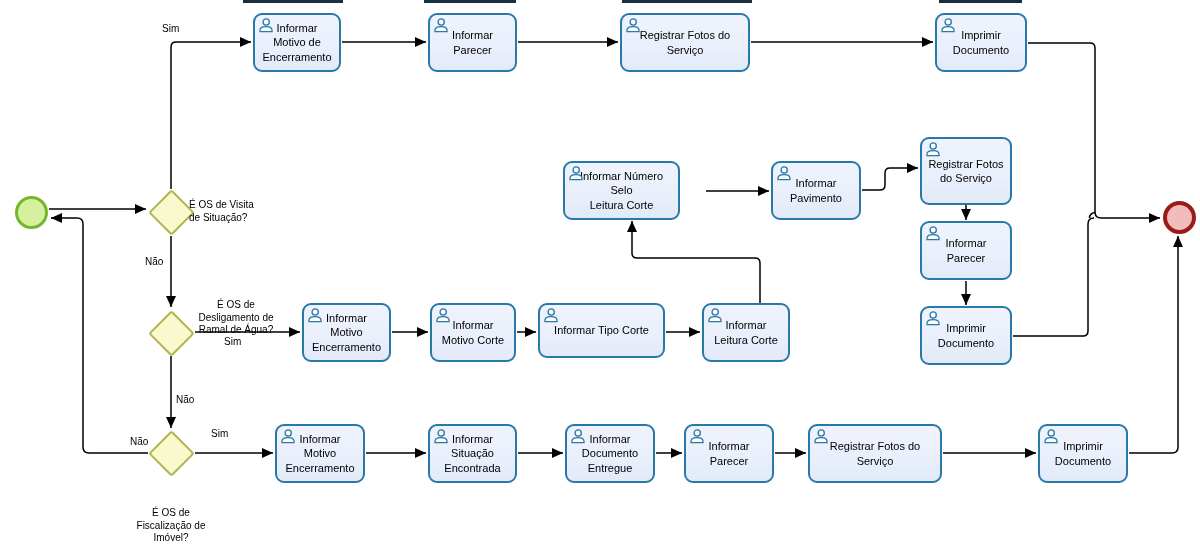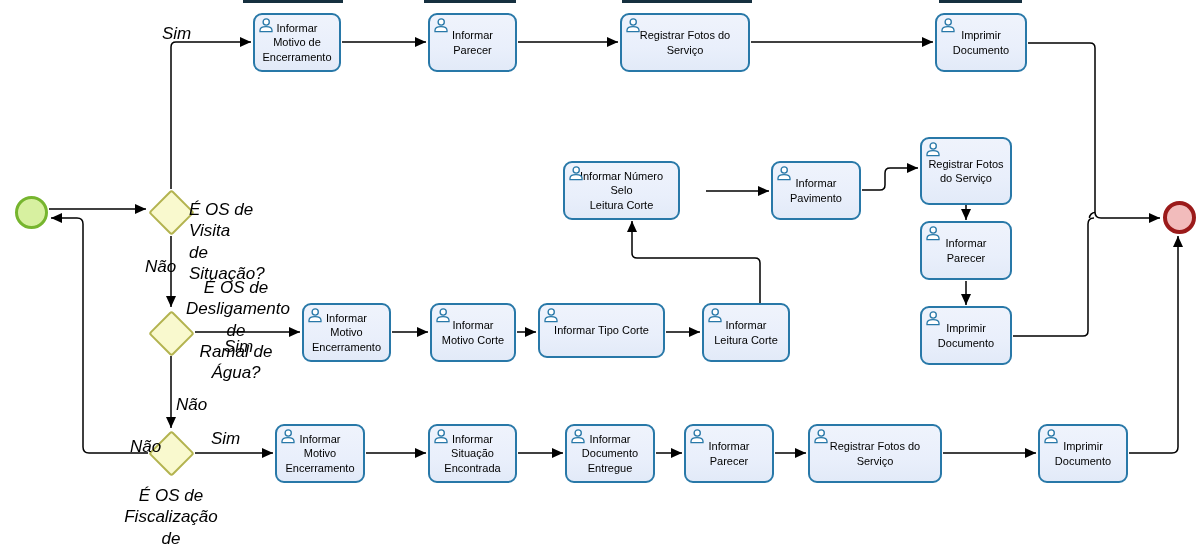--- a/index.html
+++ b/index.html
@@ -29,23 +29,23 @@
     border:2.5px solid var(--gateway-border);
     border-radius:3px;
     transform:rotate(45deg);
   }
   
   .event{position:absolute;box-sizing:border-box;border-radius:50%;width:33px;height:33px;}
   .event.start{background:var(--start-fill);border:3px solid var(--start-border);}
   .event.end{background:var(--end-fill);border:4px solid var(--end-border);}
   
   .lbl{
-    position:absolute;font-size:17px;color:#000;line-height:1.25;white-space:pre-line;font-style:italic;
-  }
-  .lbl.center{text-align:center;}
+    position:absolute;font-size:10px;color:#000;line-height:1.25;white-space:pre-line;
+  }
+  .lbl.center{text-align:center;margin-top:22px;}
   
   #flows{position:absolute;left:0;top:0;width:1200px;height:546px;}
   #flows path{fill:none;stroke:var(--flow);stroke-width:1.5;}
   
   .crop-bar{position:absolute;top:0;height:3px;background:#16303f;}
 </style>
 </head>
 <body>
 
 <div id="canvas">

